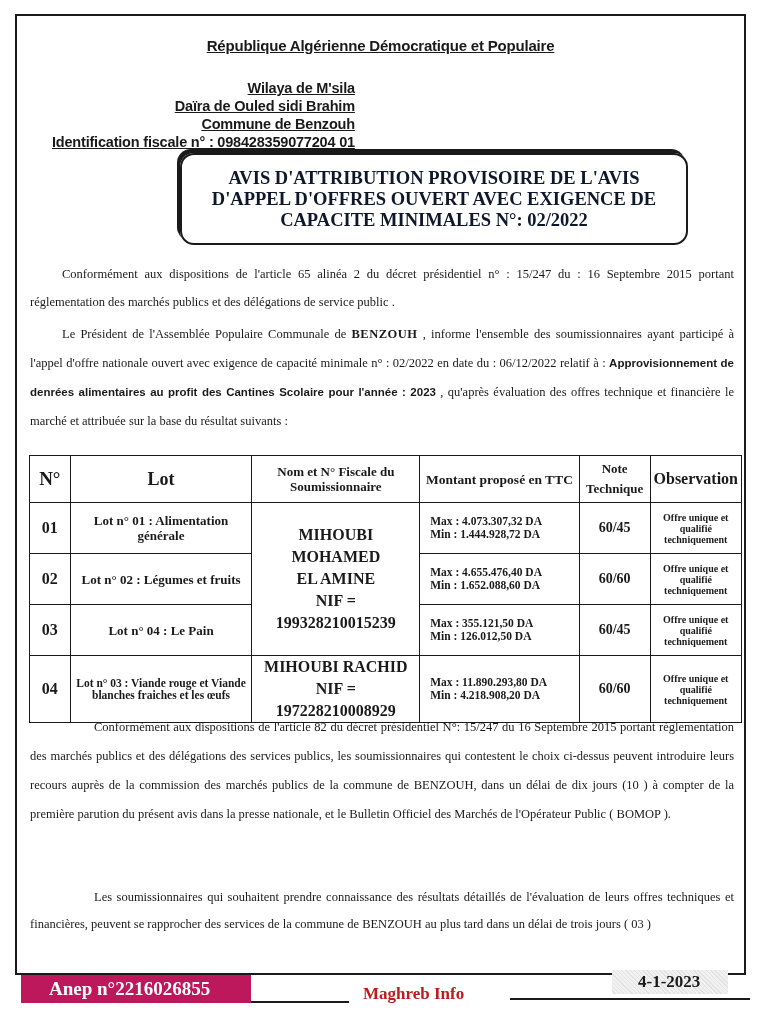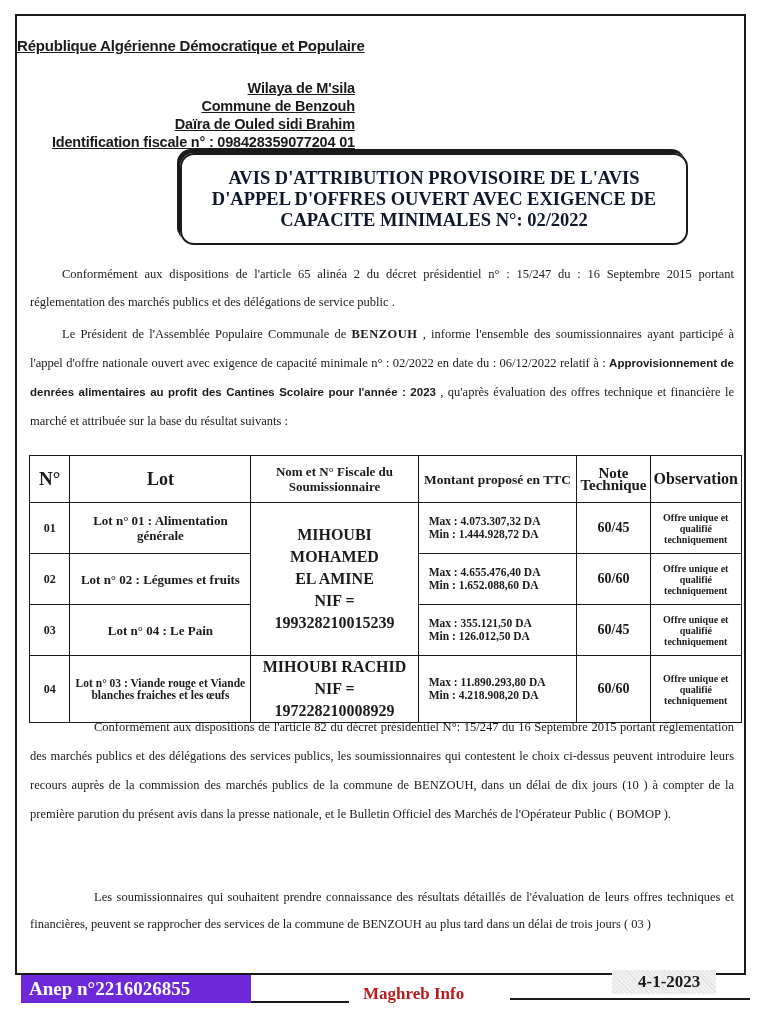--- a/index.html
+++ b/index.html
@@ -2,21 +2,21 @@
 <html><head>
   <meta charset="utf-8">
   <style>
     html, body { margin: 0; padding: 0; background: #ffffff; }
     body { width: 762px; height: 1024px; position: relative; overflow: hidden; color: #111; }
     .frame {
       position: absolute; left: 15px; top: 14px; width: 731px; height: 961px;
       border: 2px solid #1a1a1a; box-sizing: border-box;
     }
     .republic {
-      position: absolute; left: 0; right: 0; top: 21px; 
+      position: absolute; left: 0; right: 0; top: 21px; text-align: center;
       font-family: "Liberation Sans", sans-serif; font-weight: bold; font-size: 15px;
       text-decoration: underline; letter-spacing: -0.2px; color: #1a1a1a;
     }
     .admin {
       position: absolute; left: 35px; top: 63px;
       font-family: "Liberation Sans", sans-serif; font-weight: bold; font-size: 14.5px;
       line-height: 18px; color: #1a1a1a;
     }
     .admin div { text-decoration: underline; letter-spacing: -0.2px; text-align: right; }
     .title-box {
@@ -43,64 +43,64 @@
       border-collapse: collapse; font-family: "Liberation Serif", serif; color: #1a1a1a;
     }
     table.results th, table.results td {
       border: 1.5px solid #1a1a1a; text-align: center; vertical-align: middle; padding: 0 3px;
     }
     table.results th { font-weight: bold; }
     .th-no { font-size: 19px; width: 34px; }
     .th-lot { font-size: 18px; width: 178px; margin-left: 24px; }
     .th-nom { font-size: 13px; width: 162px; line-height: 15px; }
     .th-mont { font-size: 13.5px; width: 155px; line-height: 15px; }
-    .th-note { font-size: 15px; width: 64px; line-height: 12px; }
+    .th-note { font-size: 13px; width: 64px; line-height: 20px; }
     .th-obs { font-size: 16px; }
     tr.hdr { height: 47px; }
     tr.r { height: 51px; }
     tr.r-last { height: 46px; }
-    .c-no { font-size: 12px; font-weight: bold; }
+    .c-no { font-size: 16px; font-weight: bold; }
     .c-lot { font-size: 13px; font-weight: bold; line-height: 15px; }
     .c-lot.small { font-size: 11.5px; line-height: 12px; }
     .c-nom { font-size: 16px; font-weight: bold; line-height: 22px; }
     .c-mont { font-size: 11.5px; font-weight: bold; text-align: left !important; padding-left: 10px !important; line-height: 13px; font-family: "Liberation Serif", serif; }
     .c-note { font-size: 14px; font-weight: bold; }
     .c-obs { font-size: 10px; font-weight: bold; line-height: 11px; }
 
     .p3 { top: 713px; line-height: 29px; }
     .p4 { top: 884px; line-height: 27px; }
 
     .footer-anep {
       position: absolute; left: 21px; top: 975px; width: 230px; height: 28px;
-      background: #6d28d9; color: #fff;
+      background: #be185d; color: #fff;
       font-family: "Liberation Serif", serif; font-weight: bold; font-size: 19px;
-      display: flex; align-items: center; padding-left: 8px; box-sizing: border-box;
+      display: flex; align-items: center; padding-left: 28px; box-sizing: border-box;
     }
     .footer-line1 { position: absolute; left: 251px; top: 1001px; width: 98px; height: 2px; background: #1a1a1a; }
     .footer-paper {
       position: absolute; left: 363px; top: 984px;
       font-family: "Liberation Serif", serif; font-weight: bold; font-size: 17px; color: #b91c1c;
     }
     .footer-line2 { position: absolute; left: 510px; top: 998px; width: 240px; height: 2px; background: #1a1a1a; }
     .footer-date {
-      position: absolute; left: 612px; top: 970px; padding: 2px 16px 2px 26px;
+      position: absolute; left: 612px; top: 970px; padding: 2px 28px 2px 26px;
       background: repeating-linear-gradient(45deg, #f1f1f1 0 2px, #e2e2e2 2px 3px);
       font-family: "Liberation Serif", serif; font-weight: bold; font-size: 17px; color: #1a1a1a;
     }
   </style>
 </head>
 <body>
 
 <div class="frame">
   <div class="republic">République Algérienne  Démocratique et Populaire</div>
 
   <div class="admin">
     <div>Wilaya de M'sila</div>
+    <div>Daïra de Ouled sidi Brahim</div>
     <div>Commune de Benzouh</div>
-    <div>Daïra de Ouled sidi Brahim</div>
     <div>Identification fiscale n° : 098428359077204  01</div>
   </div>
 </div>
 
 <div class="title-box">
   <span>AVIS D'ATTRIBUTION PROVISOIRE DE L'AVIS D'APPEL D'OFFRES OUVERT AVEC EXIGENCE DE CAPACITE MINIMALES  N°: 02/2022</span>
 </div>
 
 <div class="para p1">
   <span class="indent"></span><span>Conformément aux dispositions de  l'article  65 alinéa 2 du décret  présidentiel n° : 15/247 du : 16 Septembre 2015 portant réglementation des marchés publics et des délégations de service public .</span>

